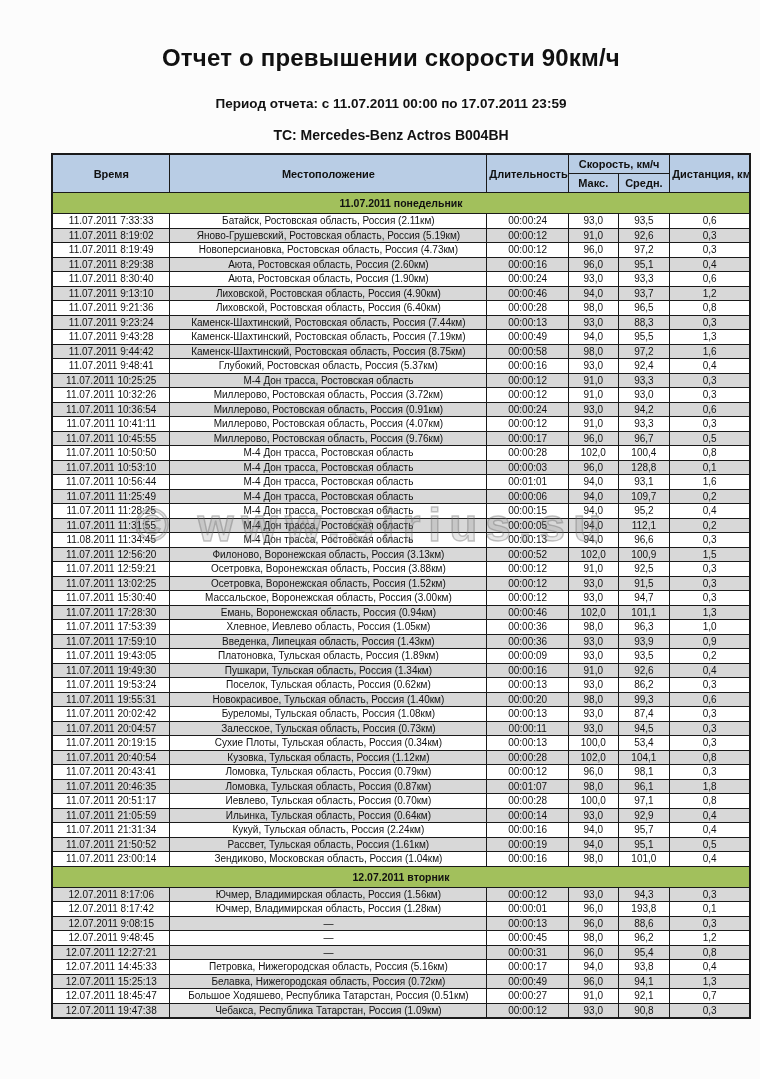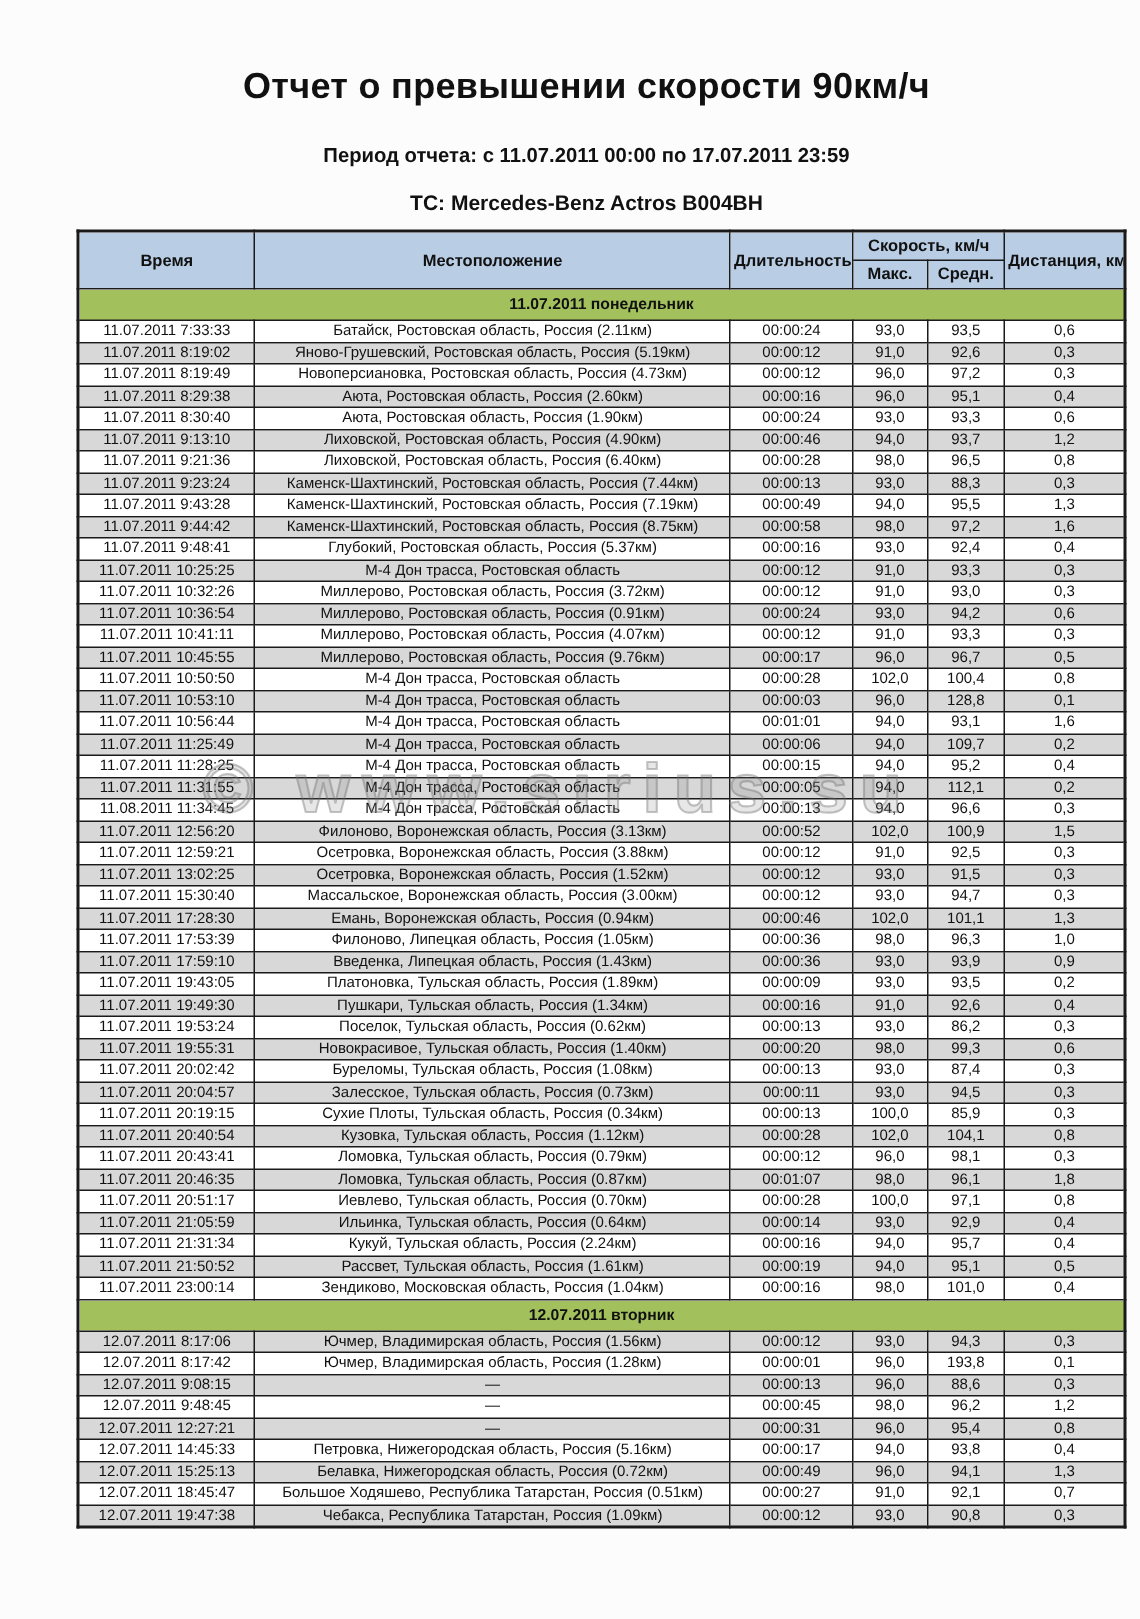--- a/index.html
+++ b/index.html
@@ -327,21 +327,21 @@
         <tr class="data-row alt">
           <td>11.07.2011 17:28:30</td>
           <td>Емань, Воронежская область, Россия (0.94км)</td>
           <td>00:00:46</td>
           <td>102,0</td>
           <td>101,1</td>
           <td>1,3</td>
         </tr>
         <tr class="data-row">
           <td>11.07.2011 17:53:39</td>
-          <td>Филоново, Липецкая область, Россия (1.05км)</td>
+          <td>Хлевное, Иевлево область, Россия (1.05км)</td>
           <td>00:00:36</td>
           <td>98,0</td>
           <td>96,3</td>
           <td>1,0</td>
         </tr>
         <tr class="data-row alt">
           <td>11.07.2011 17:59:10</td>
           <td>Введенка, Липецкая область, Россия (1.43км)</td>
           <td>00:00:36</td>
           <td>93,0</td>
@@ -394,21 +394,21 @@
           <td>00:00:11</td>
           <td>93,0</td>
           <td>94,5</td>
           <td>0,3</td>
         </tr>
         <tr class="data-row">
           <td>11.07.2011 20:19:15</td>
           <td>Сухие Плоты, Тульская область, Россия (0.34км)</td>
           <td>00:00:13</td>
           <td>100,0</td>
-          <td>85,9</td>
+          <td>53,4</td>
           <td>0,3</td>
         </tr>
         <tr class="data-row alt">
           <td>11.07.2011 20:40:54</td>
           <td>Кузовка, Тульская область, Россия (1.12км)</td>
           <td>00:00:28</td>
           <td>102,0</td>
           <td>104,1</td>
           <td>0,8</td>
         </tr>

